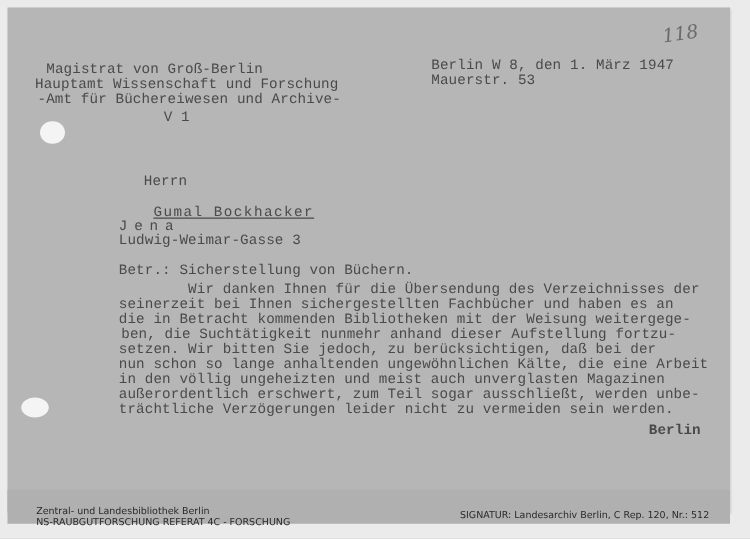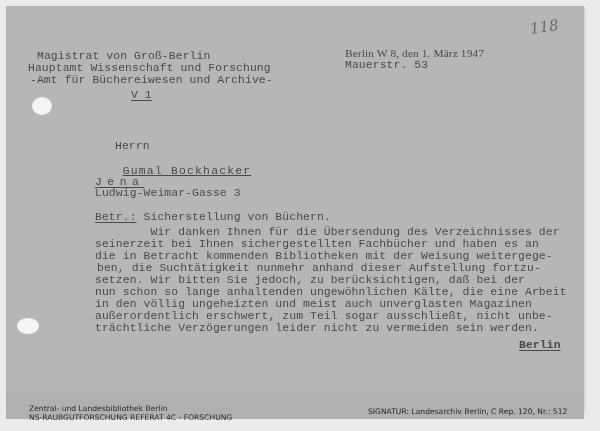--- a/index.html
+++ b/index.html
@@ -19,21 +19,21 @@
     background:#b0b0b0;
   }
   .punch {
     position:absolute; width:20px; height:18px; border-radius:50%;
     background:#f4f4f4;
   }
   .tw {
     position:absolute; color:#4a4a4a; font-size:11.4px; line-height:12.6px;
     white-space:pre; letter-spacing:0.1px;
   }
-  .u { text-decoration:underline; text-underline-offset:2px; }
+  .u { text-underline-offset:2px; }
   .spaced { letter-spacing:5.5px; }
   .folio {
     position:absolute; left:530px; top:18px;
     font-family:"DejaVu Serif", serif; font-style:italic;
     color:#6a6a6a; font-size:15px; transform:rotate(-8deg);
   }
   .footer {
     position:absolute; font-family:"DejaVu Sans", sans-serif; font-size:7.6px;
     color:#2a2a2a; line-height:9.5px; white-space:nowrap;
   }
@@ -51,21 +51,21 @@
 <div class="folio">118</div>
 
 <div>
   <div class="tw" style="left:37px; top:50px;">Magistrat von Groß-Berlin</div>
   <div class="tw" style="left:28px; top:62px;">Hauptamt Wissenschaft und Forschung</div>
   <div class="tw" style="left:30px; top:74px;">-Amt für Büchereiwesen und Archive-</div>
   <div class="tw u" style="left:131px; top:89px;">V 1</div>
 </div>
 
 <div>
-  <div class="tw" style="left:345px; top:47px;font-family:Liberation Serif, serif;">Berlin W 8, den 1. März 1947</div>
+  <div class="tw" style="left:345px; top:47px;">Berlin W 8, den 1. März 1947</div>
   <div class="tw" style="left:345px; top:59px;">Mauerstr. 53</div>
 </div>
 
 <div>
   <div class="tw" style="left:95px; top:140px;margin-left:20px;">Herrn</div>
   <div class="tw" style="left:95px; top:152px;">
     <span style="letter-spacing:1.2px;text-decoration:underline;">Gumal Bockhacker</span>
   </div>
   <div class="tw u spaced" style="left:95px; top:176px;">Jena</div>
   <div class="tw" style="left:95px; top:187px;">Ludwig-Weimar-Gasse 3</div>
@@ -74,21 +74,21 @@
 <div class="tw" style="left:95px; top:211px;"><span class="u">Betr.:</span> <span>Sicherstellung von Büchern.</span></div>
 
 <div>
   <div class="tw" style="left:95px; top:226px;">        Wir danken Ihnen für die Übersendung des Verzeichnisses der</div>
   <div class="tw" style="left:95px; top:238px;">seinerzeit bei Ihnen sichergestellten Fachbücher und haben es an</div>
   <div class="tw" style="left:95px; top:250px;text-align:right;">die in Betracht kommenden Bibliotheken mit der Weisung weitergege-</div>
   <div class="tw" style="left:97px; top:262px;">ben, die Suchtätigkeit nunmehr anhand dieser Aufstellung fortzu-</div>
   <div class="tw" style="left:95px; top:274px;">setzen. Wir bitten Sie jedoch, zu berücksichtigen, daß bei der</div>
   <div class="tw" style="left:95px; top:286px;font-family:Liberation Mono, monospace;">nun schon so lange anhaltenden ungewöhnlichen Kälte, die eine Arbeit</div>
   <div class="tw" style="left:95px; top:298px;">in den völlig ungeheizten und meist auch unverglasten Magazinen</div>
-  <div class="tw" style="left:95px; top:310px;">außerordentlich erschwert, zum Teil sogar ausschließt, nicht unbe-</div>
+  <div class="tw" style="left:95px; top:310px;">außerordentlich erschwert, zum Teil sogar ausschließt, werden unbe-</div>
   <div class="tw" style="left:95px; top:322px;">trächtliche Verzögerungen leider nicht zu vermeiden sein werden.</div>
 </div>
 
 <div class="tw u sig" style="left:519px; top:339px;">Berlin</div>
 
 <div class="footer" style="left:29px; top:404px;">Zentral- und Landesbibliothek Berlin</div>
 <div class="footer" style="left:29px; top:413px;">NS-RAUBGUTFORSCHUNG REFERAT 4C - FORSCHUNG</div>
 <div class="footer" style="left:368px; top:407px;">SIGNATUR: Landesarchiv Berlin, C Rep. 120, Nr.: 512</div>
 
 </body></html>

